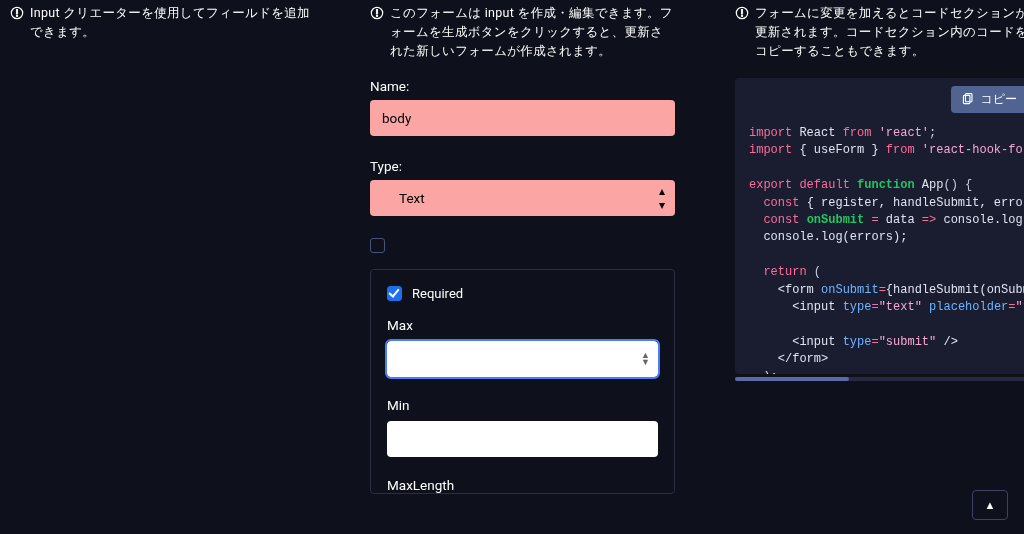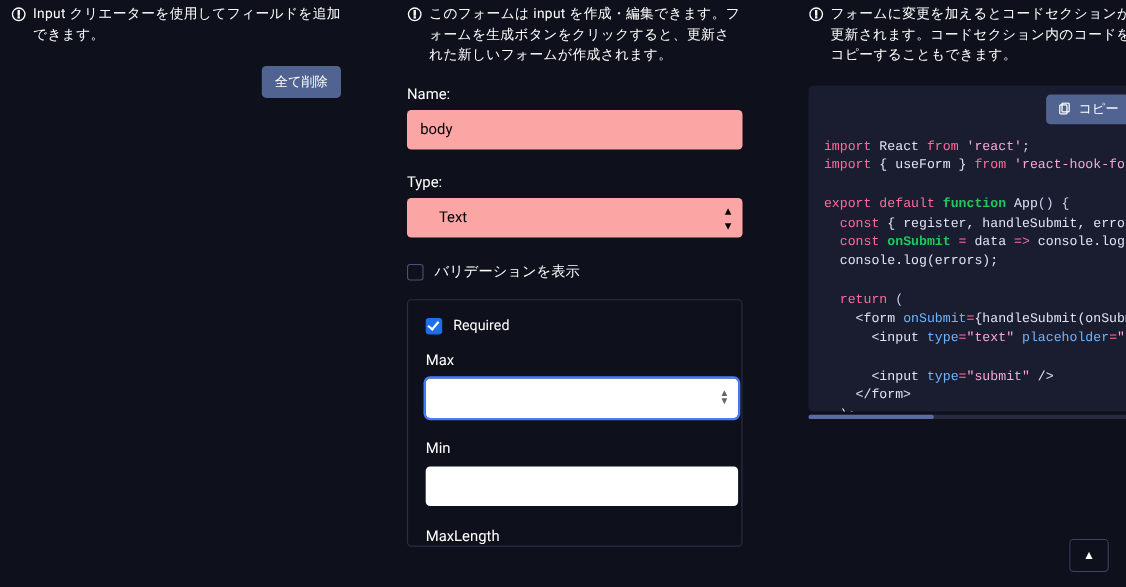--- a/index.html
+++ b/index.html
@@ -97,21 +97,21 @@
     }
     .checkbox.checked { background:#1e6feb; border-color:#1e6feb; }
     .checkbox.checked::after {
       content:""; position:absolute; left:3px; top:0px; width:4px; height:8px;
       border:solid #fff; border-width:0 2px 2px 0; transform:rotate(40deg);
     }
 
     .validation-panel {
       border: 1px solid #2b2e45;
       border-radius: 4px;
-      padding: 16px 3px 0 16px;
+      padding: 16px 16px 0 16px;
     }
     .v-label { font-size:13.5px; margin-bottom:8px; display:block; }
     .v-input {
       width:100%; background:#fff; color:#000; border:none; border-radius:4px;
       padding:10px 12px; font-size:13.5px; font-family:inherit;
     }
     .v-input.active { outline: 2px solid #4a7cff; outline-offset: 0; }
     .spinner {
       position:absolute; right:8px; top:50%; transform:translateY(-50%);
       font-size:9px; color:#666; line-height:7px; text-align:center;
@@ -170,23 +170,20 @@
     <div class="info-row">
       <svg class="info-icon" viewBox="0 0 16 16">
         <circle cx="8" cy="8" r="6.5"></circle>
         <rect x="7.3" y="4" width="1.4" height="5"></rect>
         <rect x="7.3" y="10.5" width="1.4" height="1.4"></rect>
       </svg>
       <span>Input クリエーターを使用してフィールドを追加できます。</span>
     </div>
 
 
-    <div class="btn-right-wrap">
-      <button class="pill-btn">全て削除</button>
-    </div>
   </div>
 
   <div class="col col-mid">
     <div class="info-row">
       <svg class="info-icon" viewBox="0 0 16 16">
         <circle cx="8" cy="8" r="6.5"></circle>
         <rect x="7.3" y="4" width="1.4" height="5"></rect>
         <rect x="7.3" y="10.5" width="1.4" height="1.4"></rect>
       </svg>
       <span>このフォームは input を作成・編集できます。フォームを生成ボタンをクリックすると、更新された新しいフォームが作成されます。</span>
@@ -200,21 +197,20 @@
     <div class="field-block">
       <label class="form-label">Type:</label>
       <div class="select-wrap">
         <div class="text-input" style="padding-right:28px;padding-left:29px;">Text</div>
         <span class="select-caret">▴<br>▾</span>
       </div>
     </div>
 
     <div class="check-row">
       <div class="checkbox"></div>
-      <span>バリデーションを表示</span>
     </div>
 
     <div class="validation-panel">
       <div class="check-row">
         <div class="checkbox checked"></div>
         <span>Required</span>
       </div>
 
       <label class="v-label">Max</label>
       <div class="v-input-wrap">

